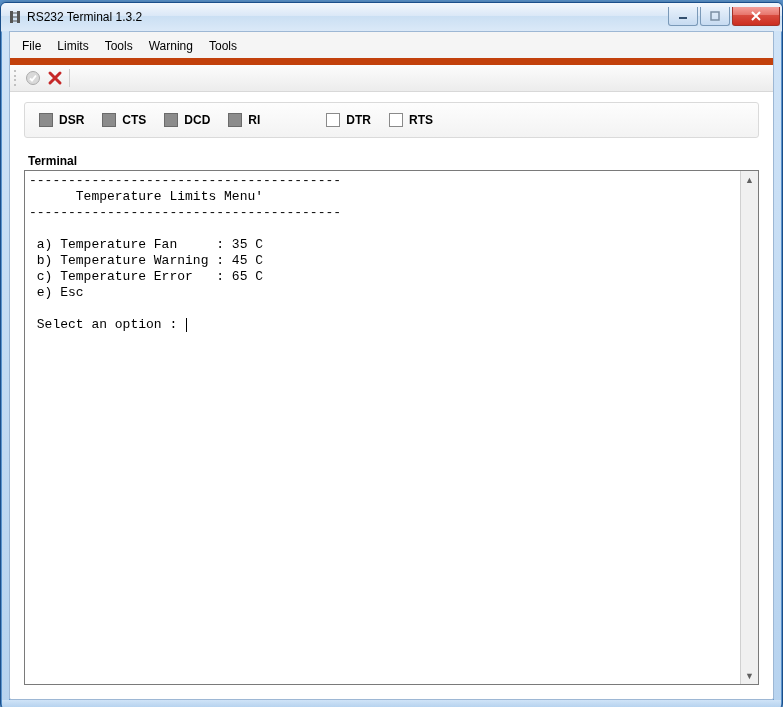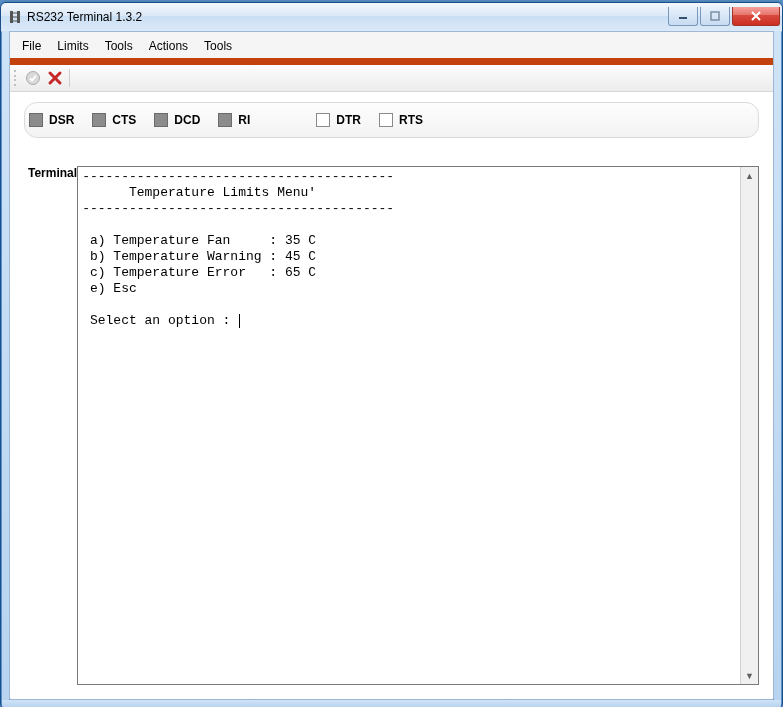--- a/index.html
+++ b/index.html
@@ -18,27 +18,27 @@
   .side-glow-r{position:absolute;right:1px;top:28px;bottom:1px;width:7px;background:linear-gradient(to bottom,#cfe3f7,#b7d3ef);}
   .bottom-glow{position:absolute;left:1px;right:1px;bottom:1px;height:7px;background:linear-gradient(to bottom,#cfe3f7,#b7d3ef);}
   .menubar{height:20px;background:#f5f5f5;display:flex;align-items:flex-end;padding:3px 4px;border-bottom:7px solid #c2410c;}
   .menubar .menu-item{padding:2px 8px;cursor:default;}
   .toolbar{height:26px;background:linear-gradient(to bottom,#fcfcfc,#ececec);display:flex;align-items:center;padding:0 4px;border-bottom:1px solid #d8d8d8;}
   .tb-grip{width:6px;height:18px;display:flex;flex-direction:column;justify-content:space-around;margin-right:3px;}
   .tb-grip span{width:2px;height:2px;background:#b0b0b0;border-radius:50%;}
   .tb-btn{width:20px;height:20px;display:flex;align-items:center;justify-content:center;margin-right:2px;cursor:default;}
   .tb-sep{width:1px;height:18px;background:#cfcfcf;margin:0 2px;}
   .content-area{flex:1;padding:10px 14px 14px;display:flex;flex-direction:column;overflow:hidden;}
-  .signal-panel{border:1px solid #dadada;border-radius:13px;background:linear-gradient(to bottom,#fdfdfd,#f3f3f3);padding:10px 4px;display:flex;align-items:center;gap:0;}
+  .signal-panel{border:1px solid #dadada;border-radius:3px;background:linear-gradient(to bottom,#fdfdfd,#f3f3f3);padding:10px 14px;display:flex;align-items:center;gap:0;}
   .sig{display:flex;align-items:center;margin-right:18px;}
   .sig .led{width:12px;height:12px;border:1px solid #6b6b6b;background:#8c8c8c;margin-right:6px;}
   .sig .chk{width:12px;height:12px;border:1px solid #8a8a8a;background:#fff;margin-right:6px;}
   .sig-label{font-weight:bold;font-size:12px;}
   .sig-spacer{flex:0 0 48px;}
-  .terminal-group{margin-top:28px;flex:1;display:flex;flex-direction:row;min-height:0;}
+  .terminal-group{margin-top:16px;flex:1;display:flex;flex-direction:column;min-height:0;}
   .group-label{font-weight:bold;font-size:12px;margin:0 0 2px 4px;}
   .terminal-box{flex:1;border:1px solid #7a7a7a;background:#fff;position:relative;min-height:0;display:flex;}
   .terminal-text{flex:1;padding:2px 4px;font-family:"Courier New",monospace;font-size:13px;line-height:16px;white-space:pre;overflow:hidden;color:#000;}
   .terminal-text .cursor{display:inline-block;width:1px;height:14px;background:#000;vertical-align:text-bottom;margin-left:1px;}
   .vscroll{width:17px;background:#f0f0f0;border-left:1px solid #d0d0d0;position:relative;}
   .vscroll .arrow{position:absolute;left:0;width:17px;height:17px;display:flex;align-items:center;justify-content:center;color:#606060;font-size:9px;}
   .vscroll .arrow.up{top:0;}
   .vscroll .arrow.down{bottom:0;}
 </style>
 </head>
@@ -77,21 +77,21 @@
   <div class="side-glow-l"></div>
   <div class="side-glow-r"></div>
   <div class="bottom-glow"></div>
 
   <div class="client">
 
     <div class="menubar">
       <div class="menu-item">File</div>
       <div class="menu-item">Limits</div>
       <div class="menu-item">Tools</div>
-      <div class="menu-item">Actions</div>
+      <div class="menu-item">Warning</div>
       <div class="menu-item">Tools</div>
     </div>
 
     <div class="toolbar">
       <div class="tb-grip">
           <span></span>
           <span></span>
           <span></span>
           <span></span>
         </div>

